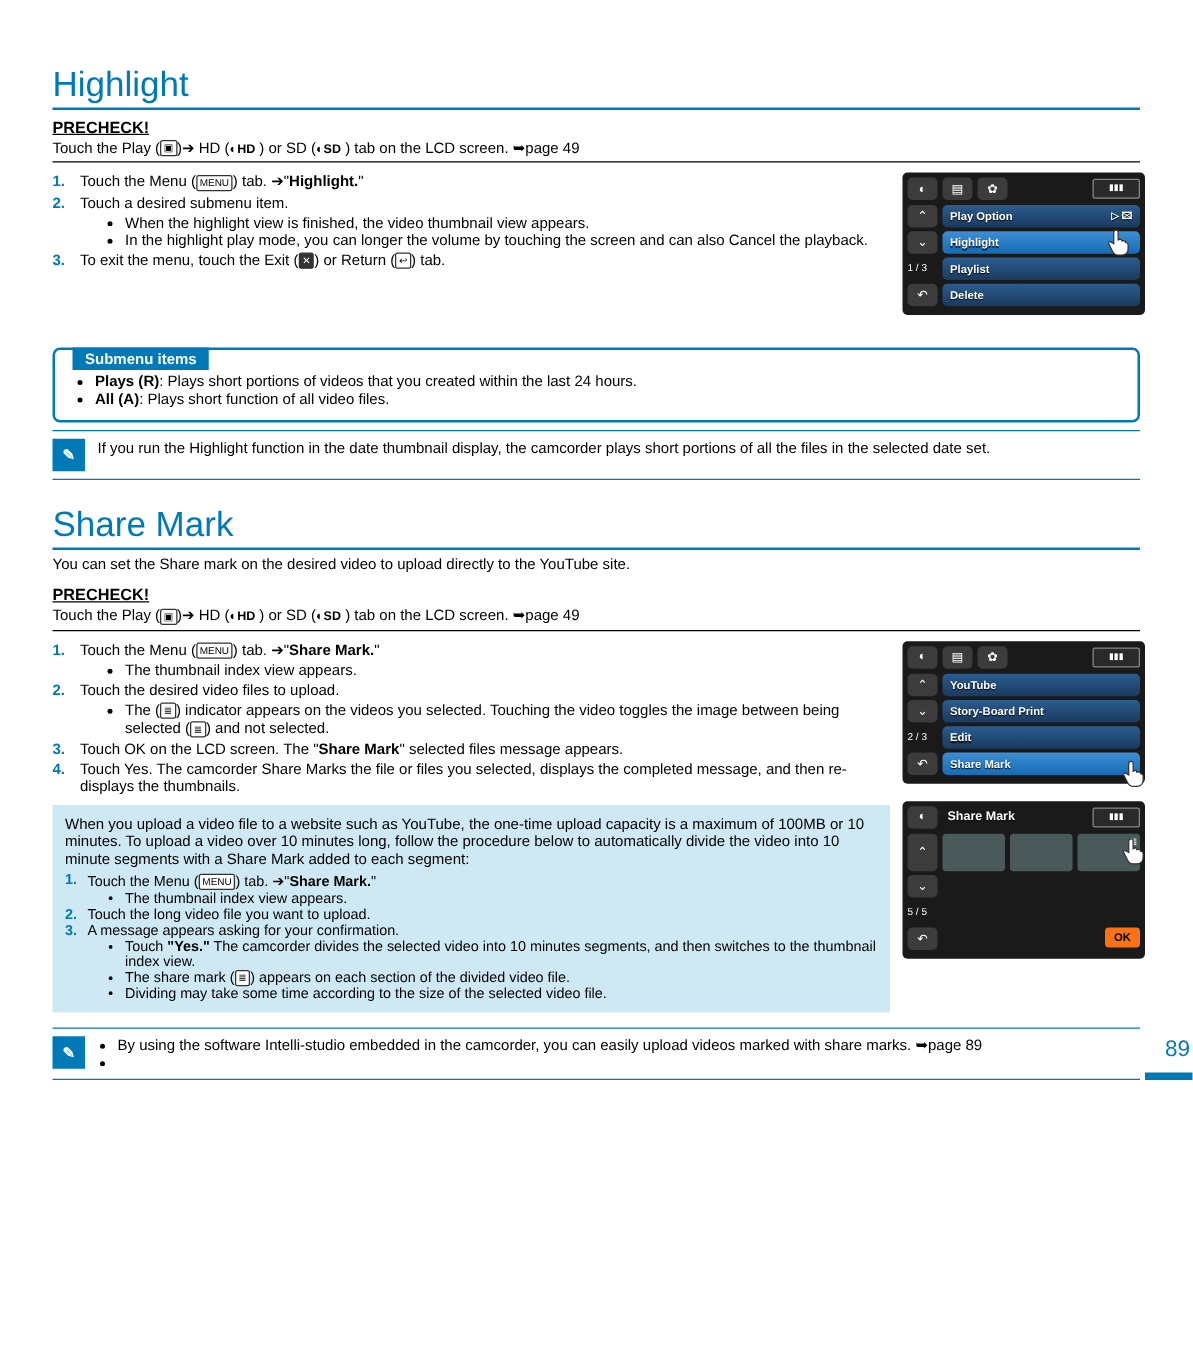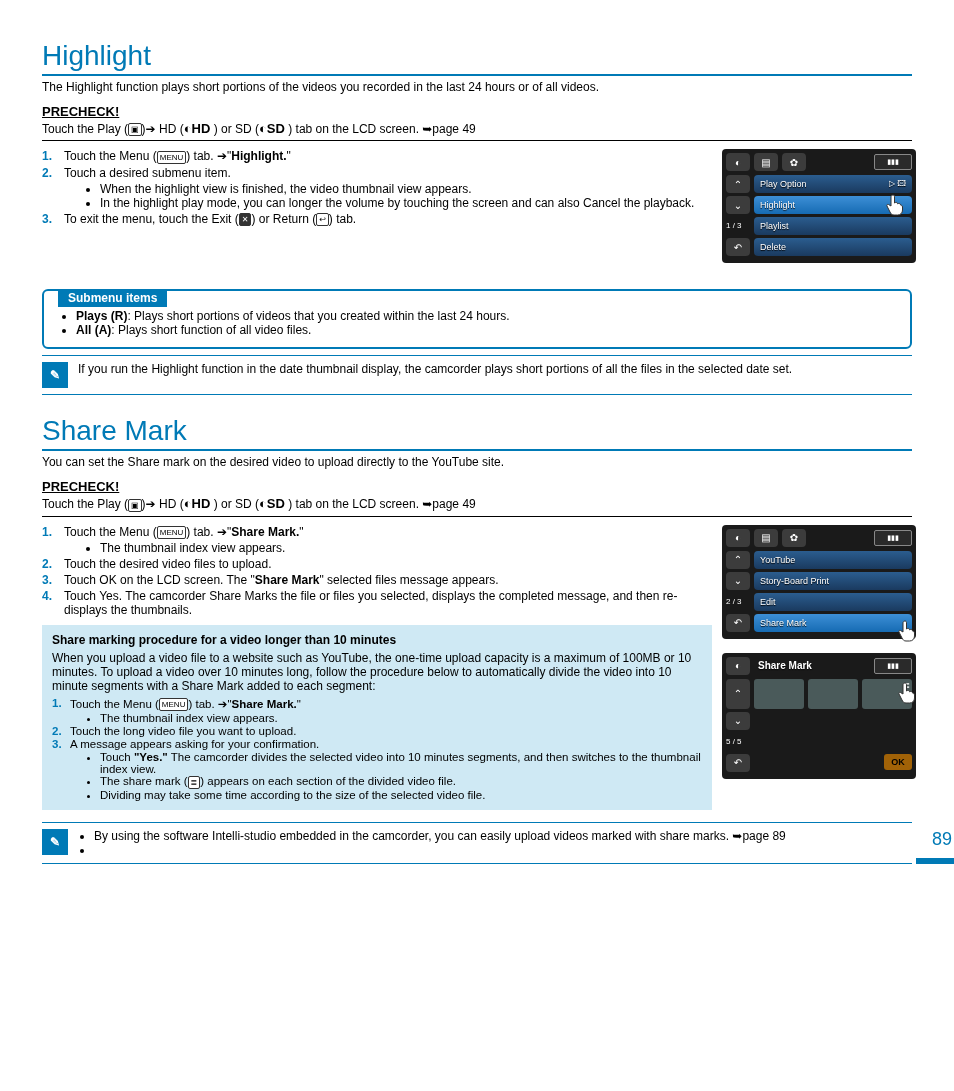--- a/index.html
+++ b/index.html
@@ -1,66 +1,65 @@
 <!DOCTYPE html>
 <html><head>
 <meta charset="utf-8">
 <style>
   body{margin:0;font-family:Arial,Helvetica,sans-serif;font-size:12px;color:#000;background:#fff}
-  .page{width:870px;margin:0 auto;padding:40px 42px 0 42px;position:relative}
+  .page{width:870px;margin:12px auto;padding:40px 42px 0 42px;position:relative}
   .h1{color:#007ab6;font-size:28px;font-weight:400;border-bottom:2px solid #007ab6;margin:0 0 4px 0;padding-bottom:2px}
   .intro{margin:4px 0 10px 0}
   .precheck-h{font-weight:bold;text-decoration:underline;margin:6px 0 2px 0;font-size:13px}
   .precheck-t{border-bottom:1px solid #000;padding-bottom:4px;margin-bottom:8px}
   .lcd-col{float:right;width:190px;margin-left:10px}
   .clr{clear:both}
   .body-col{}
   ol.num{list-style:none;padding-left:0;margin:0}
   ol.num>li{padding-left:22px;position:relative;margin-bottom:2px}
   ol.num>li .n{position:absolute;left:0;top:0;color:#007ab6;font-weight:bold}
   ul.b{list-style:disc;padding-left:36px;margin:2px 0}
   .icon-box{display:inline-block;border:1px solid #333;border-radius:2px;padding:0 2px;font-size:8px;line-height:11px;vertical-align:middle;background:#fff;color:#000}
-  .icon-tiny{font-size:13px}
+  .icon-tiny{font-size:10px}
   .sub-box{border:2px solid #007ab6;border-radius:6px;margin:12px 0 6px 0;padding:18px 12px 10px 12px;position:relative}
   .sub-tab{position:absolute;top:-2px;left:14px;background:#007ab6;color:#fff;font-weight:bold;padding:2px 10px;font-size:12px;transform:translateY(-0px)}
   .note-row{display:flex;border-top:1px solid #007ab6;border-bottom:1px solid #007ab6;padding:6px 0;margin:4px 0 20px 0;align-items:flex-start}
   .note-ic{width:26px;height:26px;background:#007ab6;color:#fff;display:flex;align-items:center;justify-content:center;flex-shrink:0;margin-right:10px;font-weight:bold}
   .bluebox{background:#cfe9f4;padding:8px 10px;margin:8px 0}
   .bluebox .bbh{font-weight:bold;margin-bottom:4px}
   ol.numb{list-style:none;padding-left:0;margin:4px 0 0 0}
   ol.numb>li{padding-left:18px;position:relative;margin-bottom:1px;font-size:11.5px}
   ol.numb>li .n{position:absolute;left:0;top:0;color:#007ab6;font-weight:bold}
   ul.bb{list-style:disc;padding-left:30px;margin:1px 0;font-size:11.5px}
   .pnum{position:absolute;right:0;bottom:0;color:#007ab6;font-size:18px;padding:4px 2px 8px 2px;text-align:right;border-bottom:6px solid #007ab6;width:34px}
   
   .lcd{width:186px;background:#1a1a1a;border-radius:4px;padding:4px;margin-bottom:14px}
   .lcd-top{display:flex;gap:4px;align-items:center;margin-bottom:4px}
   .lcd-btn{background:#3c3c3c;color:#fff;border-radius:4px;height:18px;display:flex;align-items:center;justify-content:center;flex:1;font-size:10px}
   .lcd-btn.sq{flex:0 0 24px}
   .batt{flex:0 0 36px;background:#2a2a2a;border:1px solid #888;border-radius:2px;height:14px;position:relative;color:#fff;font-size:7px;text-align:center;line-height:14px}
   .lcd-row{display:flex;gap:4px;margin-bottom:3px}
   .lcd-nav{flex:0 0 24px;background:#3c3c3c;color:#fff;border-radius:4px;height:18px;display:flex;align-items:center;justify-content:center;font-size:10px}
-  .lcd-item{flex:1;background:linear-gradient(#2b5d8f,#1a3a5f);color:#fff;border-radius:4px;height:18px;font-size:9px;display:flex;align-items:center;padding:0 6px;text-shadow:0 1px 1px #000;font-weight:normal}
+  .lcd-item{flex:1;background:linear-gradient(#2b5d8f,#1a3a5f);color:#fff;border-radius:4px;height:18px;font-size:9px;display:flex;align-items:center;padding:0 6px;text-shadow:0 1px 1px #000;font-weight:bold}
   .lcd-item.sel{background:linear-gradient(#3d8fd6,#166bb3)}
   .lcd-item .r{margin-left:auto;font-size:8px}
   .lcd-count{flex:0 0 24px;color:#fff;font-size:8px;text-align:left;line-height:18px}
   .hand{position:absolute;width:24px;height:24px;pointer-events:none}
   .lcd-wrap{position:relative}
   .hand svg{width:100%;height:100%}
   .lcd-title{flex:1;color:#fff;font-size:10px;font-weight:bold;text-shadow:0 1px 1px #000;padding-left:4px;line-height:18px}
   .thumb{flex:1;background:#4a5a5a;border-radius:3px;height:30px;position:relative}
-  .ok{flex:0 0 28px;background:#a16207;border-radius:3px;height:16px;font-size:9px;font-weight:bold;text-align:center;line-height:16px}
+  .ok{flex:0 0 28px;background:#f97316;border-radius:3px;height:16px;font-size:9px;font-weight:bold;text-align:center;line-height:16px}
 </style>
 </head>
 <body>
 
 <div class="page">
 
   <div class="h1">Highlight</div>
-  <div class="intro">The Highlight function plays short portions of the videos you recorded in the last 24 hours or of all videos.</div>
   <div class="precheck-h">PRECHECK!</div>
   <div class="precheck-t">
     <span>Touch the Play (</span><span class="icon-box">▣</span><span>)➔ HD (</span><span class="icon-tiny">◐<b>HD</b></span><span> ) or SD (</span><span class="icon-tiny">◐<b>SD</b></span><span> ) tab on the LCD screen. ➥page 49</span>
   </div>
 
   <div class="lcd-col">
     <div class="lcd lcd-wrap">
       <div class="lcd-top">
         <div class="lcd-btn sq">◐</div>
         <div class="lcd-btn sq">▤</div>
@@ -191,27 +190,29 @@
   </div>
 
   <div class="body-col" style="margin-right:200px">
     <ol class="num">
       <li><span class="n">1.</span><span>Touch the Menu (</span><span class="icon-box">MENU</span><span>) tab. ➔"</span><b>Share Mark.</b><span>"</span>
         <ul class="b">
             <li>The thumbnail index view appears.</li>
           </ul>
       </li>
       <li><span class="n">2.</span><span>Touch the desired video files to upload.</span>
+        <ul class="b">
+            <li><span>The (</span><span class="icon-box">≣</span><span>) indicator appears on the videos you selected. Touching the video toggles the image between being selected (</span><span class="icon-box">≣</span><span>) and not selected.</span></li>
+          </ul>
       </li>
       <li><span class="n">3.</span><span>Touch OK on the LCD screen. The "</span><b>Share Mark</b><span>" selected files message appears.</span></li>
       <li><span class="n">4.</span><span>Touch Yes. The camcorder Share Marks the file or files you selected, displays the completed message, and then re-displays the thumbnails.</span></li>
     </ol>
 
     <div class="bluebox">
-      <div class="bbh">Share marking procedure for a video longer than 10 minutes</div>
       <div>When you upload a video file to a website such as YouTube, the one-time upload capacity is a maximum of 100MB or 10 minutes. To upload a video over 10 minutes long, follow the procedure below to automatically divide the video into 10 minute segments with a Share Mark added to each segment:</div>
       <ol class="numb">
         <li><span class="n">1.</span><span>Touch the Menu (</span><span class="icon-box">MENU</span><span>) tab. ➔"</span><b>Share Mark.</b><span>"</span>
           <ul class="bb">
               <li>The thumbnail index view appears.</li>
             </ul>
         </li>
         <li><span class="n">2.</span><span>Touch the long video file you want to upload.</span></li>
         <li><span class="n">3.</span><span>A message appears asking for your confirmation.</span>
           <ul class="bb">

